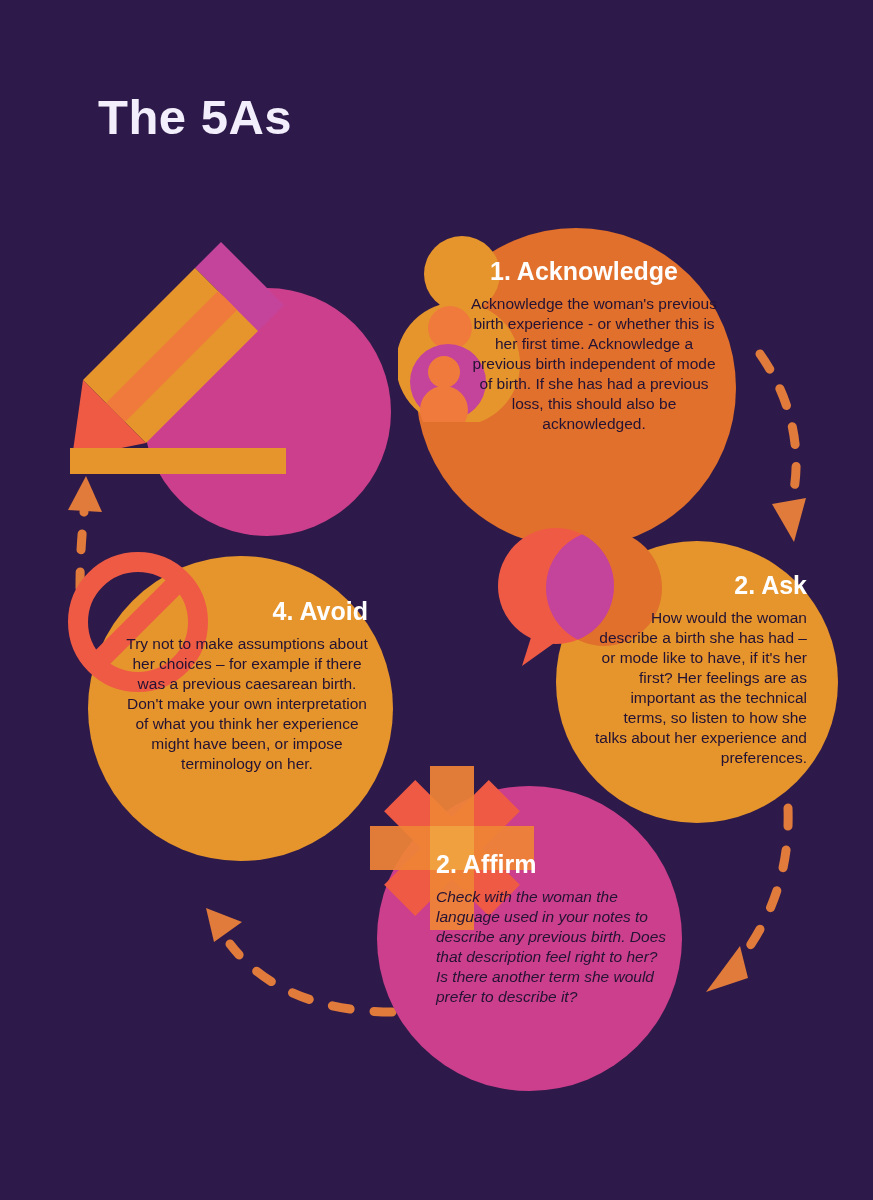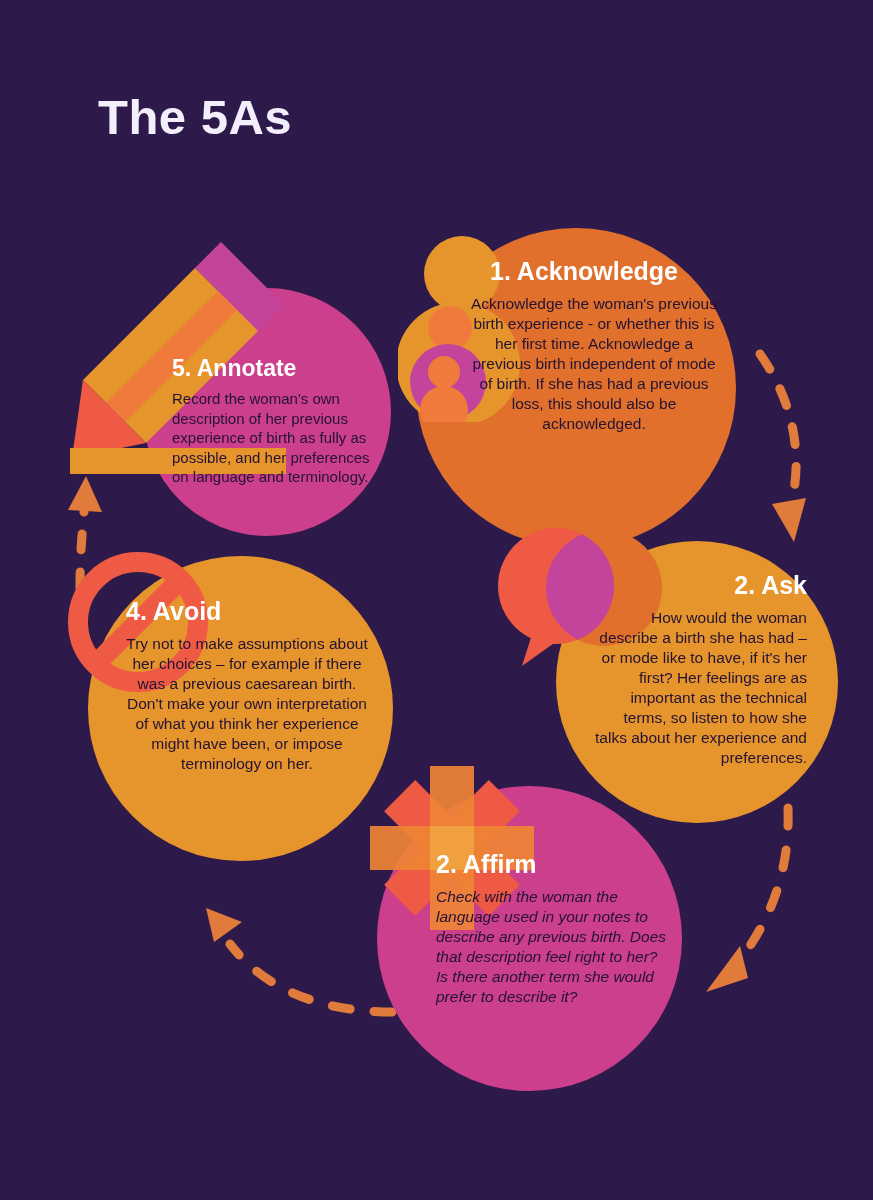--- a/index.html
+++ b/index.html
@@ -82,21 +82,21 @@
   #node-3-body { left: 436px; top: 843px; width: 232px; }
   #node-3-body .node-heading { font-size: 25px; }
   #node-3-body .node-text { font-size: 15.5px; font-style: italic; }
 
   #node-4 {
     left: 88px; top: 556px;
     width: 305px; height: 305px;
     background: #e6952d;
   }
   #node-4-body { left: 126px; top: 590px; width: 242px; text-align: center; }
-  #node-4-body .node-heading { font-size: 25px; text-align: left; }
+  #node-4-body .node-heading { font-size: 25px; text-align: right; }
   #node-4-body .node-text { font-size: 15.5px; }
 
   #node-5 {
     left: 143px; top: 288px;
     width: 248px; height: 248px;
     background: #cc3f8c;
   }
   #node-5-body { left: 172px; top: 348px; width: 206px; }
   #node-5-body .node-heading { font-size: 23px; }
   #node-5-body .node-text { font-size: 15px; }
@@ -160,24 +160,20 @@
     <path d="M159 10 L 222 73 L 196 99 L 133 36 Z" fill="#c4449b"></path>
 
     <path d="M133 36 L 196 99 L 84 211 L 21 148 Z" fill="#e6952d"></path>
     <path d="M156 59 L 175 78 L 63 190 L 44 171 Z" fill="#ef7a3c"></path>
 
     <path d="M21 148 L 84 211 L 10 226 Z" fill="#ef5a45"></path>
 
     <rect x="8" y="216" width="216" height="26" fill="#e6952d"></rect>
   </svg>
 
-  <div class="node-body" id="node-5-body">
-    <div class="node-heading">5. Annotate</div>
-    <div class="node-text">Record the woman's own description of her previous experience of birth as fully as possible, and her preferences on language and terminology.</div>
-  </div>
 
   <div class="node" id="node-1" style="background: rgb(224, 112, 44);"></div>
 
   <svg class="icon-layer" id="icon-person" viewBox="0 0 136 190">
 
     <circle cx="64" cy="42" r="38" fill="#e6952d"></circle>
 
     <circle cx="60" cy="132" r="62" fill="#e6952d"></circle>
 
     <circle cx="52" cy="96" r="22" fill="#ef7a3c"></circle>

